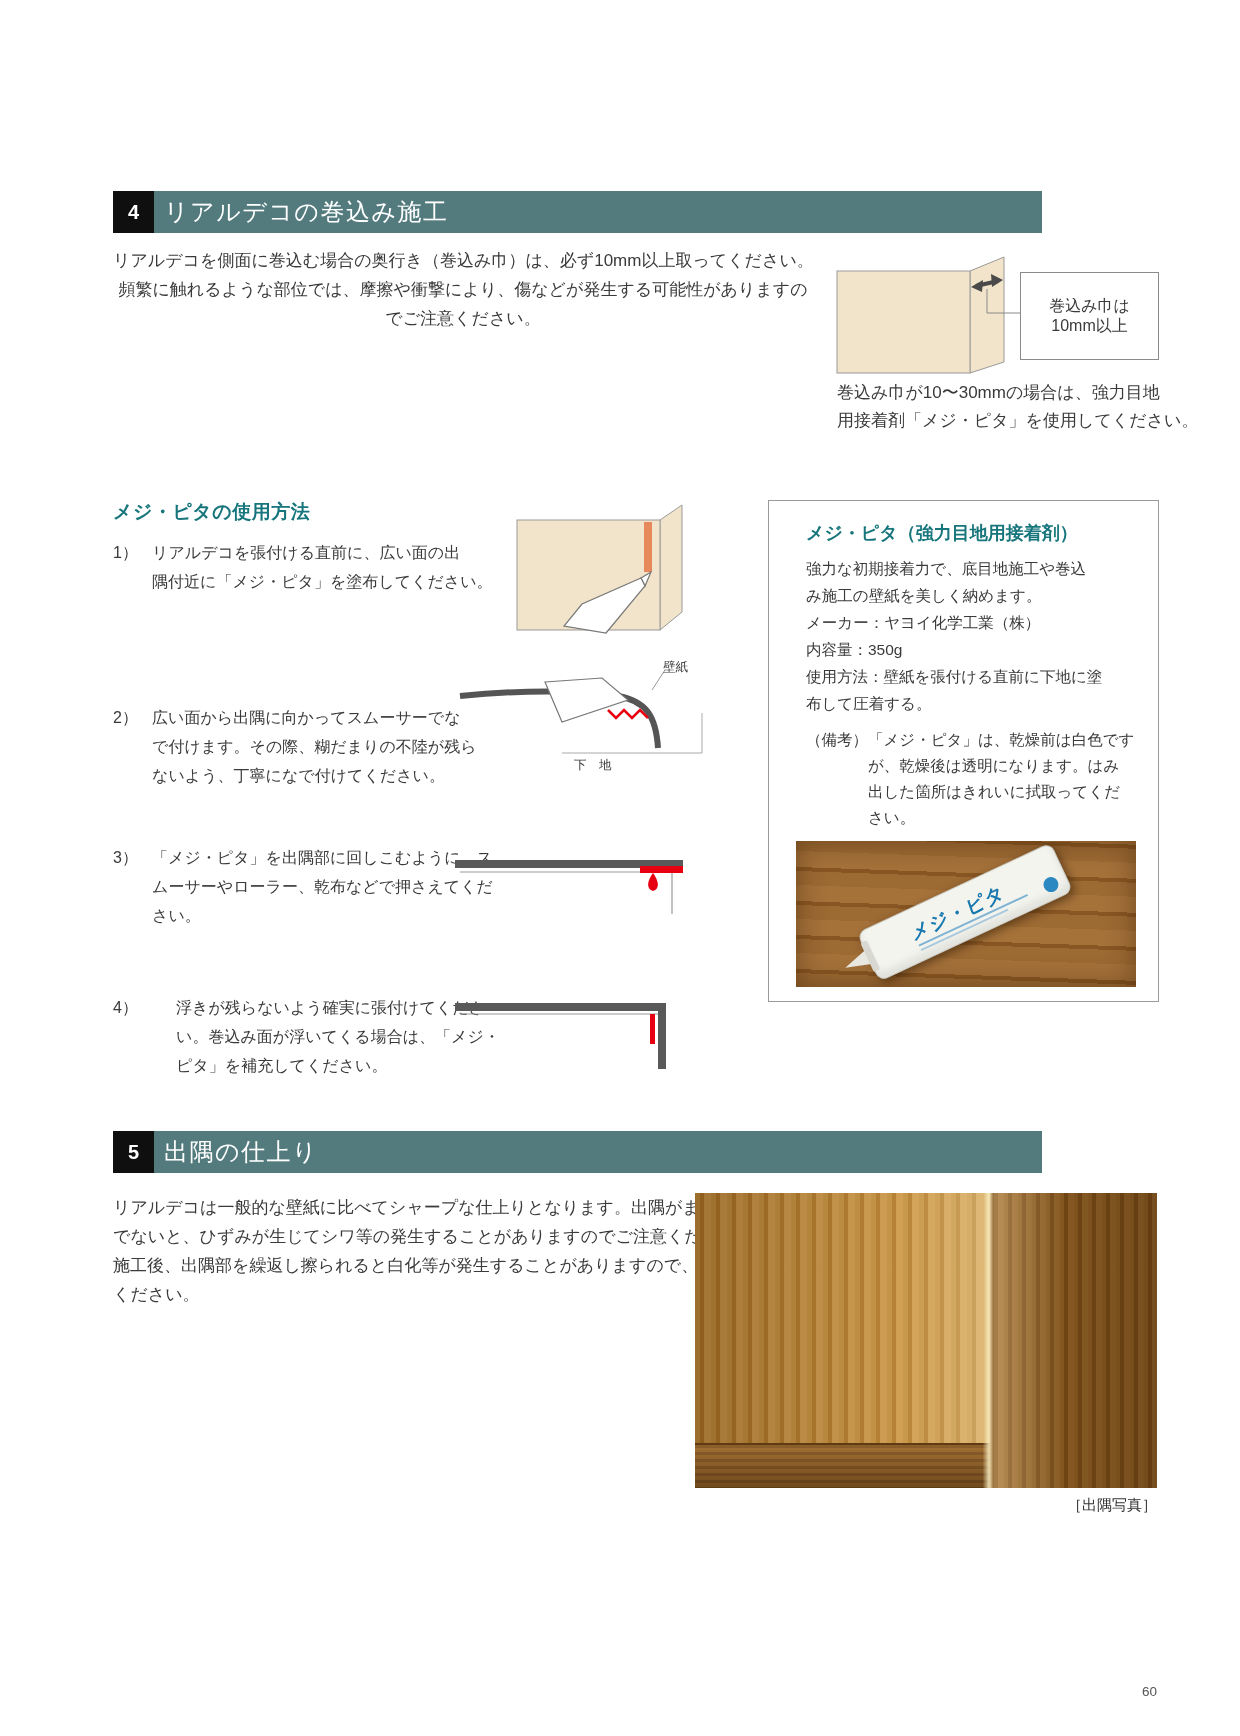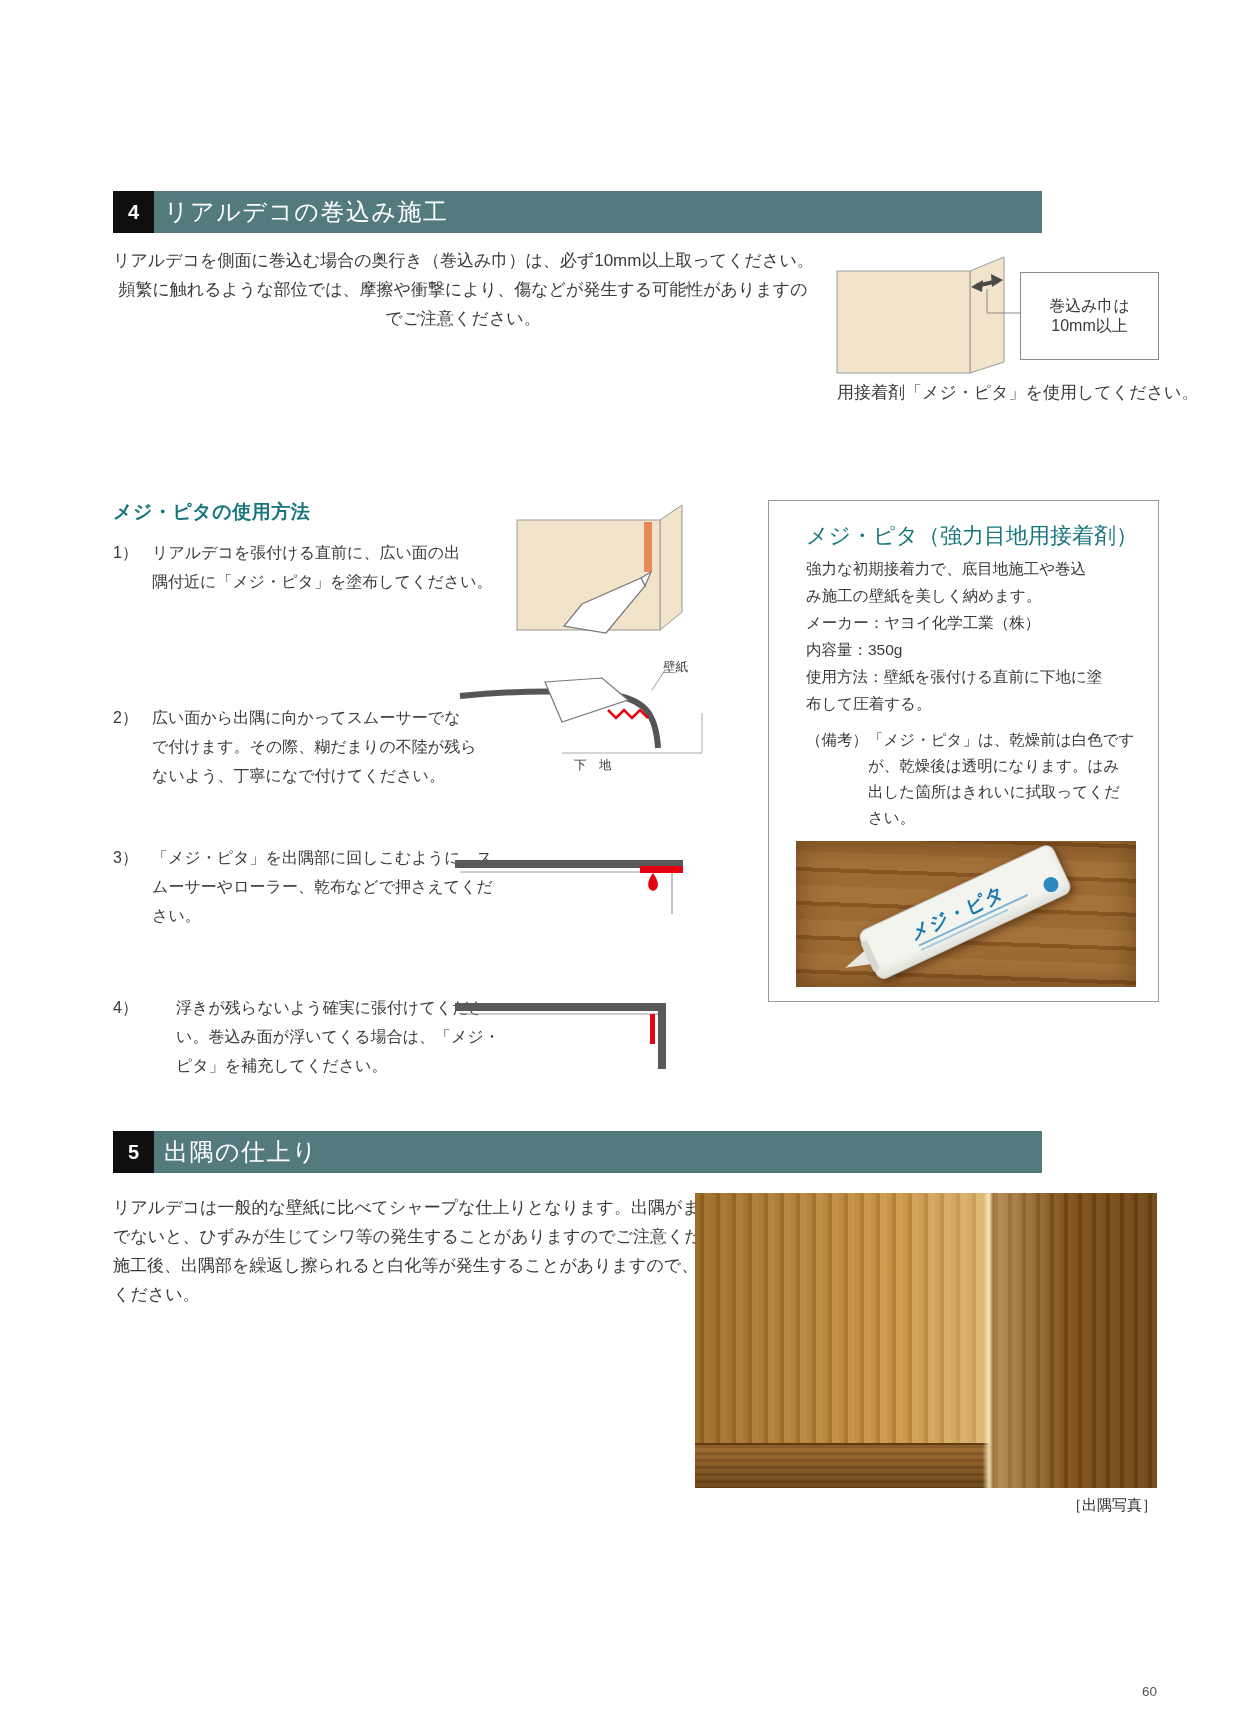--- a/index.html
+++ b/index.html
@@ -21,21 +21,21 @@
   .step-num{font-size:16px;line-height:29px;}
   .step-lines .ln{font-size:16px;line-height:29px;white-space:nowrap;}
 
   
   .label-box{border:1px solid #8a8a8a;background:#fff;display:flex;flex-direction:column;
              align-items:center;justify-content:center;}
   .label-box span{font-size:16px;color:#3a3a3a;line-height:20px;}
 
   
   .product-box{border:1px solid #9a9a9a;background:#fff;}
-  .pb-title{position:absolute;left:37px;top:20px;font-size:22px;font-weight:normal;color:#17767c;}
+  .pb-title{position:absolute;left:37px;top:20px;font-size:18px;font-weight:bold;color:#17767c;}
   .pb-line{position:absolute;left:37px;font-size:15.5px;line-height:27px;white-space:nowrap;}
   .pb-note{position:absolute;left:37px;top:226px;width:330px;font-size:15.5px;line-height:26px;}
   .pb-note .nline{white-space:nowrap;}
   .pb-note .indent{margin-left:62px;}
 
   
   .photo-m{position:absolute;left:27px;top:340px;width:340px;height:146px;overflow:hidden;
            background:repeating-linear-gradient(2deg,#9c6a33 0 14px,#885622 14px 18px,#a5723a 18px 34px);
            box-shadow:inset 0 0 30px rgba(50,25,0,.45);}
   .tube{position:absolute;left:62px;top:44px;width:212px;height:52px;transform:rotate(-25deg);
@@ -93,20 +93,21 @@
     <polyline points="157,44 157,68 200,68" fill="none" stroke="#8a8a8a" stroke-width="1"></polyline>
     <line x1="146" y1="41" x2="168" y2="36" stroke="#4a4a4a" stroke-width="4"></line>
     <polygon points="141,42 153,35 152,47" fill="#4a4a4a"></polygon>
     <polygon points="173,35 161,29 162,42" fill="#4a4a4a"></polygon>
   </svg>
   <div class="abs label-box" style="left:1020px;top:272px;width:137px;height:86px;">
     <span>巻込み巾は</span>
     <span>10mm以上</span>
   </div>
   <div class="abs" style="left:837px;top:379px;">
+    <div class="capline">巻込み巾が10〜30mmの場合は、強力目地</div>
     <div class="capline">用接着剤「メジ・ピタ」を使用してください。</div>
   </div>
 
   <div class="abs teal-heading" style="left:113px;top:499px;">メジ・ピタの使用方法</div>
 
   <div class="abs step-num" style="left:113px;top:538px;">1）</div>
   <div class="abs step-lines" style="left:152px;top:538px;">
     <div class="ln">リアルデコを張付ける直前に、広い面の出</div>
     <div class="ln">隅付近に「メジ・ピタ」を塗布してください。</div>
   </div>

